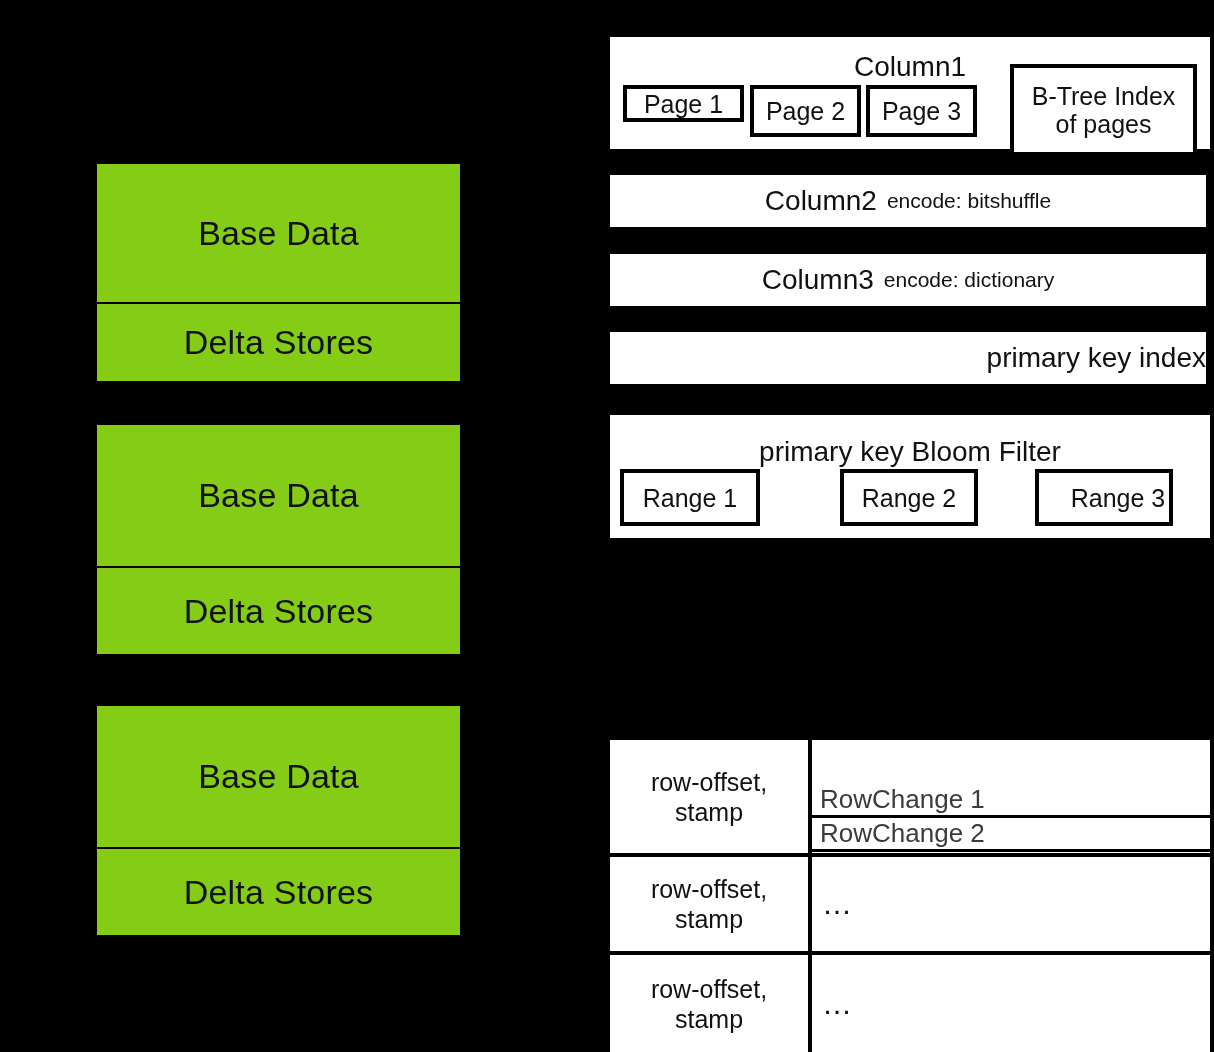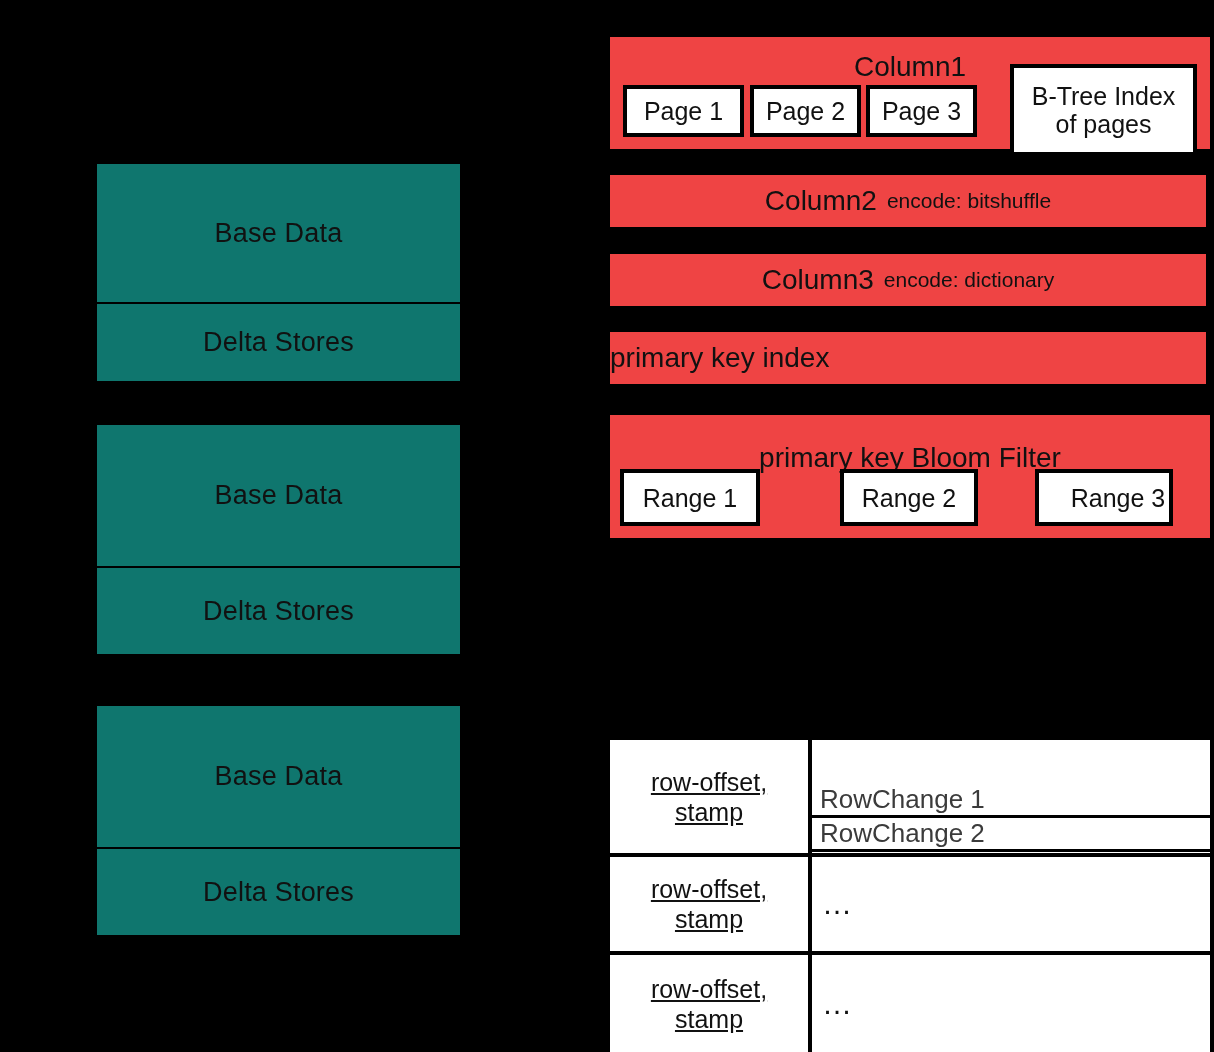--- a/index.html
+++ b/index.html
@@ -21,37 +21,37 @@
     background: #000000;
   }
 
   
   .rowset {
     position: absolute;
     left: 97px;
     width: 363px;
   }
   .rowset .block {
-    background: #0f766e;
+    background: #84cc16;
     box-sizing: border-box;
     display: flex;
     align-items: center;
     justify-content: center;
-    font-size: 27px;
+    font-size: 34px;
     color: #111111;
     letter-spacing: 0.2px;
   }
   .rowset .base {
     border-bottom: 2px solid #000000;
   }
 
   
   .rblock {
     position: absolute;
-    background: #ef4444;
+    background: #ffffff;
     box-sizing: border-box;
   }
   .center-title {
     text-align: center;
     font-size: 28px;
     color: #111111;
   }
   .encode-suffix {
     font-size: 21px;
     color: #111111;
@@ -92,21 +92,20 @@
     flex: 0 0 202px;
     box-sizing: border-box;
     border-right: 4px solid #000000;
     display: flex;
     align-items: center;
     justify-content: center;
     text-align: center;
     font-size: 25px;
     line-height: 1.2;
     color: #111111;
-    text-decoration: underline;
   }
   .dt-val {
     flex: 1 1 auto;
     box-sizing: border-box;
     display: flex;
     flex-direction: column;
     justify-content: flex-start;
   }
   .dt-sub {
     box-sizing: border-box;
@@ -156,21 +155,21 @@
       <span>Base Data</span>
     </div>
     <div class="block delta" style="height:86px;">
       <span>Delta Stores</span>
     </div>
   </div>
 
   <div class="rblock" style="left:610px;top:37px;width:600px;height:112px;">
     <div class="center-title" style="padding-top:14px;">Column1</div>
 
-    <div class="minibox" style="left:13px;top:48px;width:121px;height:52px;">
+    <div class="minibox" style="left:13px;top:48px;width:121px;height:37px;">
       <span>Page 1</span>
     </div>
     <div class="minibox" style="left:140px;top:48px;width:111px;height:52px;">
       <span>Page 2</span>
     </div>
     <div class="minibox" style="left:256px;top:48px;width:111px;height:52px;">
       <span>Page 3</span>
     </div>
     <div class="minibox" style="left:400px;top:27px;width:187px;height:92px;flex-direction:column;">
       <span>B-Tree Index</span>
@@ -181,26 +180,26 @@
   <div class="rblock" style="left:610px;top:175px;width:596px;height:52px;display:flex;align-items:center;justify-content:center;">
     <span class="center-title">Column2</span>
     <span class="encode-suffix" style="margin-left:10px;">encode: bitshuffle</span>
   </div>
 
   <div class="rblock" style="left:610px;top:254px;width:596px;height:52px;display:flex;align-items:center;justify-content:center;">
     <span class="center-title">Column3</span>
     <span class="encode-suffix" style="margin-left:10px;">encode: dictionary</span>
   </div>
 
-  <div class="rblock" style="left:610px;top:332px;width:596px;height:52px;display:flex;align-items:center;justify-content:flex-start;">
+  <div class="rblock" style="left:610px;top:332px;width:596px;height:52px;display:flex;align-items:center;justify-content:flex-end;">
     <span class="center-title">primary key index</span>
   </div>
 
   <div class="rblock" style="left:610px;top:415px;width:600px;height:123px;">
-    <div class="center-title" style="padding-top:27px;">primary key Bloom Filter</div>
+    <div class="center-title" style="padding-top:21px;">primary key Bloom Filter</div>
 
     <div class="minibox" style="left:10px;top:54px;width:140px;height:57px;">
       <span>Range 1</span>
     </div>
     <div class="minibox" style="left:230px;top:54px;width:138px;height:57px;">
       <span>Range 2</span>
     </div>
     <div class="minibox" style="left:425px;top:54px;width:138px;height:57px;padding-left:28px;">
       <span>Range 3</span>
     </div>

